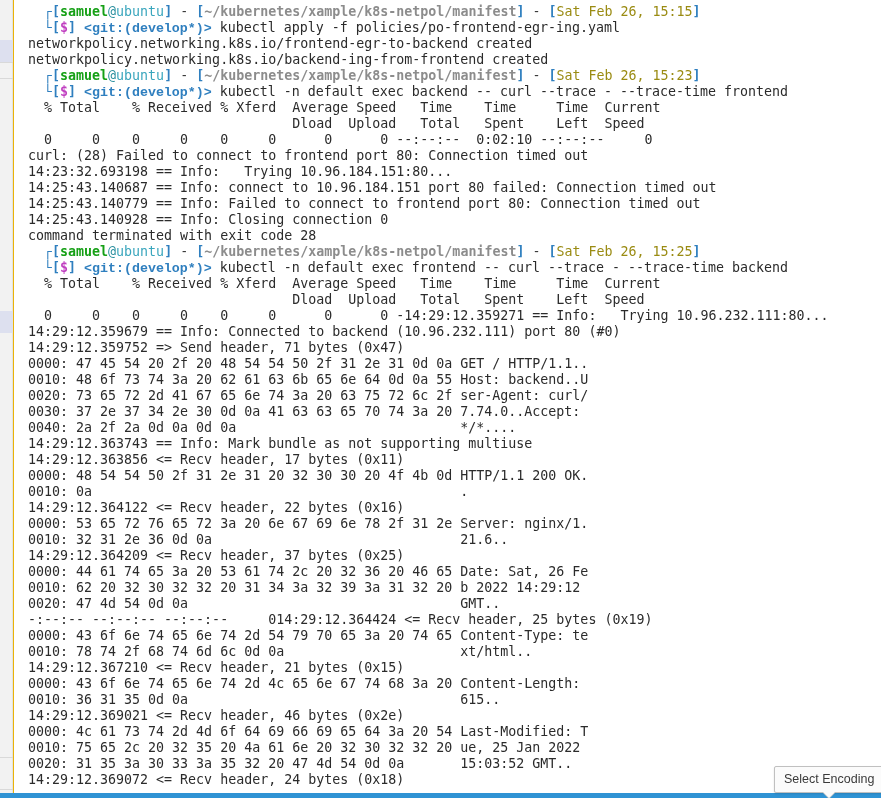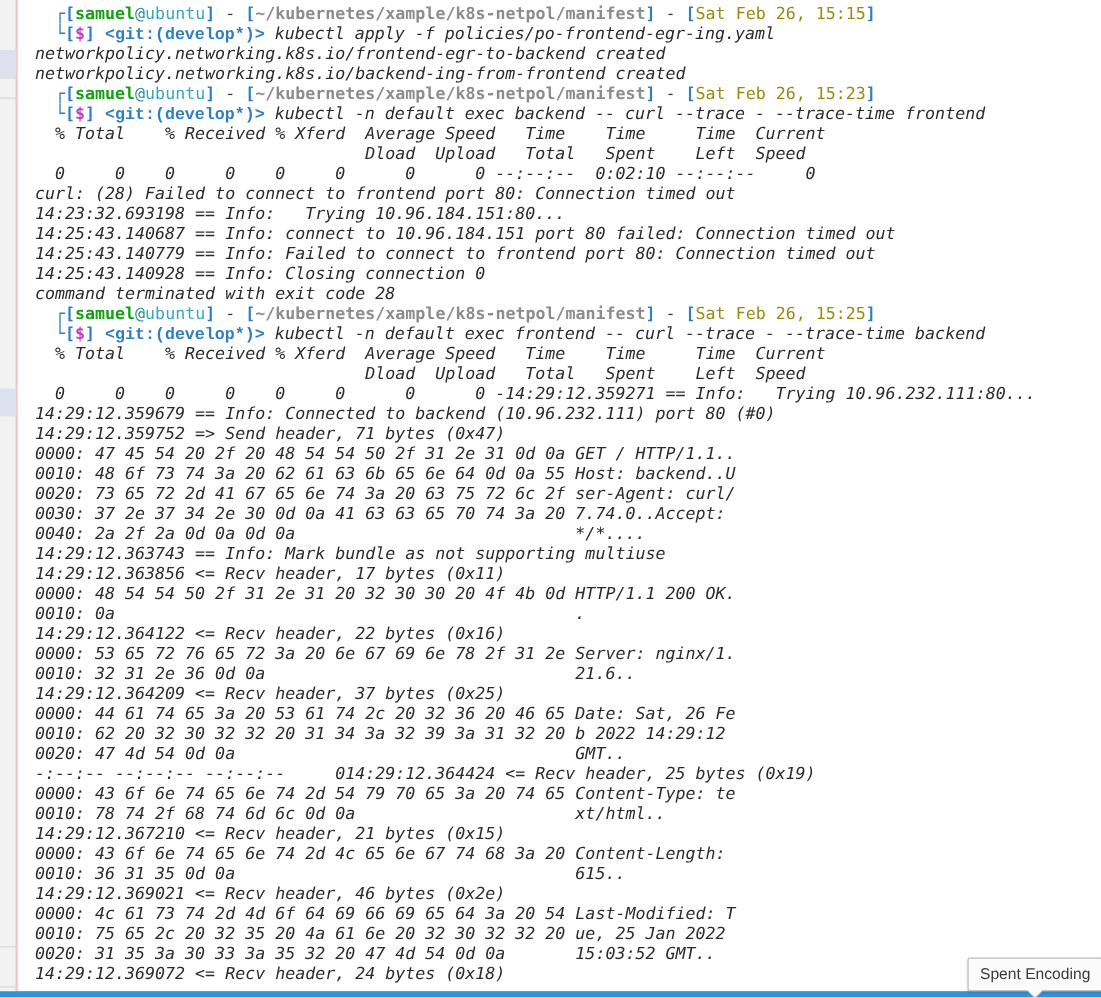--- a/index.html
+++ b/index.html
@@ -7,21 +7,21 @@
   html, body {
     margin: 0; padding: 0;
     width: 881px; height: 798px;
     overflow: hidden;
     background: #ffffff;
   }
   #app {
     position: relative;
     width: 881px;
     height: 798px;
-    background: #fca5a5;
+    background: #eab308;
     font-family: "DejaVu Sans Mono", "Liberation Mono", monospace;
   }
 
   
   #gutter {
     position: absolute;
     left: 0; top: 0;
     width: 13px;
     height: 798px;
     background: #f2f2f2;
@@ -65,21 +65,21 @@
   
   .c-brack  { color: #2f7fbf; font-weight: bold; }
   .c-user   { color: #16a016; font-weight: bold; }
   .c-at     { color: #2b8f9e; }
   .c-host   { color: #3aa6bd; }
   .c-path   { color: #8c8c8c; font-weight: bold; }
   .c-date   { color: #9a8b12; }
   .c-dollar { color: #c03fc0; font-weight: bold; }
   .c-git    { color: #2f7fbf; font-weight: bold; font-family: Liberation Mono, monospace; }
   .c-dash   { color: #3b3b3b; }
-  .c-plain  { color: #2b2b2b; font-style: italic; }
+  .c-plain  { color: #2b2b2b; }
 
   
   #bottom-bar {
     position: absolute;
     left: 0; bottom: 0;
     width: 881px;
     height: 5px;
     background: #2f93d4;
     z-index: 4;
   }
@@ -122,19 +122,19 @@
       <div class="gutter-mark" style="top: 311px; height: 22px;"></div>
       <div class="gutter-rule" style="top: 62px;"></div>
       <div class="gutter-rule" style="top: 78px;"></div>
       <div class="gutter-rule" style="top: 757px;"></div>
       <div class="gutter-rule" style="top: 789px;"></div>
     </div>
 
   <div id="terminal"><div class="line"><span class="c-brack">  ┌[</span><span class="c-user">samuel</span><span class="c-at">@</span><span class="c-host">ubuntu</span><span class="c-brack">]</span><span class="c-dash"> - </span><span class="c-brack">[</span><span class="c-path">~/kubernetes/xample/k8s-netpol/manifest</span><span class="c-brack">]</span><span class="c-dash"> - </span><span class="c-brack">[</span><span class="c-date">Sat Feb 26, 15:15</span><span class="c-brack">]</span></div><div class="line"><span class="c-brack">  └[</span><span class="c-dollar">$</span><span class="c-brack">] </span><span class="c-git">&lt;git:(develop*)&gt;</span><span class="c-plain"> kubectl apply -f policies/po-frontend-egr-ing.yaml</span></div><div class="line"><span class="c-plain">networkpolicy.networking.k8s.io/frontend-egr-to-backend created</span></div><div class="line"><span class="c-plain">networkpolicy.networking.k8s.io/backend-ing-from-frontend created</span></div><div class="line"><span class="c-brack">  ┌[</span><span class="c-user">samuel</span><span class="c-at">@</span><span class="c-host">ubuntu</span><span class="c-brack">]</span><span class="c-dash"> - </span><span class="c-brack">[</span><span class="c-path">~/kubernetes/xample/k8s-netpol/manifest</span><span class="c-brack">]</span><span class="c-dash"> - </span><span class="c-brack">[</span><span class="c-date">Sat Feb 26, 15:23</span><span class="c-brack">]</span></div><div class="line"><span class="c-brack">  └[</span><span class="c-dollar">$</span><span class="c-brack">] </span><span class="c-git">&lt;git:(develop*)&gt;</span><span class="c-plain"> kubectl -n default exec backend -- curl --trace - --trace-time frontend</span></div><div class="line"><span class="c-plain">  % Total    % Received % Xferd  Average Speed   Time    Time     Time  Current</span></div><div class="line"><span class="c-plain">                                 Dload  Upload   Total   Spent    Left  Speed</span></div><div class="line"><span class="c-plain">  0     0    0     0    0     0      0      0 --:--:--  0:02:10 --:--:--     0</span></div><div class="line"><span class="c-plain">curl: (28) Failed to connect to frontend port 80: Connection timed out</span></div><div class="line"><span class="c-plain">14:23:32.693198 == Info:   Trying 10.96.184.151:80...</span></div><div class="line"><span class="c-plain">14:25:43.140687 == Info: connect to 10.96.184.151 port 80 failed: Connection timed out</span></div><div class="line"><span class="c-plain">14:25:43.140779 == Info: Failed to connect to frontend port 80: Connection timed out</span></div><div class="line"><span class="c-plain">14:25:43.140928 == Info: Closing connection 0</span></div><div class="line"><span class="c-plain">command terminated with exit code 28</span></div><div class="line"><span class="c-brack">  ┌[</span><span class="c-user">samuel</span><span class="c-at">@</span><span class="c-host">ubuntu</span><span class="c-brack">]</span><span class="c-dash"> - </span><span class="c-brack">[</span><span class="c-path">~/kubernetes/xample/k8s-netpol/manifest</span><span class="c-brack">]</span><span class="c-dash"> - </span><span class="c-brack">[</span><span class="c-date">Sat Feb 26, 15:25</span><span class="c-brack">]</span></div><div class="line"><span class="c-brack">  └[</span><span class="c-dollar">$</span><span class="c-brack">] </span><span class="c-git">&lt;git:(develop*)&gt;</span><span class="c-plain"> kubectl -n default exec frontend -- curl --trace - --trace-time backend</span></div><div class="line"><span class="c-plain">  % Total    % Received % Xferd  Average Speed   Time    Time     Time  Current</span></div><div class="line"><span class="c-plain">                                 Dload  Upload   Total   Spent    Left  Speed</span></div><div class="line"><span class="c-plain">  0     0    0     0    0     0      0      0 -14:29:12.359271 == Info:   Trying 10.96.232.111:80...</span></div><div class="line"><span class="c-plain">14:29:12.359679 == Info: Connected to backend (10.96.232.111) port 80 (#0)</span></div><div class="line"><span class="c-plain">14:29:12.359752 =&gt; Send header, 71 bytes (0x47)</span></div><div class="line"><span class="c-plain">0000: 47 45 54 20 2f 20 48 54 54 50 2f 31 2e 31 0d 0a GET / HTTP/1.1..</span></div><div class="line"><span class="c-plain">0010: 48 6f 73 74 3a 20 62 61 63 6b 65 6e 64 0d 0a 55 Host: backend..U</span></div><div class="line"><span class="c-plain">0020: 73 65 72 2d 41 67 65 6e 74 3a 20 63 75 72 6c 2f ser-Agent: curl/</span></div><div class="line"><span class="c-plain">0030: 37 2e 37 34 2e 30 0d 0a 41 63 63 65 70 74 3a 20 7.74.0..Accept: </span></div><div class="line"><span class="c-plain">0040: 2a 2f 2a 0d 0a 0d 0a                            */*....</span></div><div class="line"><span class="c-plain">14:29:12.363743 == Info: Mark bundle as not supporting multiuse</span></div><div class="line"><span class="c-plain">14:29:12.363856 &lt;= Recv header, 17 bytes (0x11)</span></div><div class="line"><span class="c-plain">0000: 48 54 54 50 2f 31 2e 31 20 32 30 30 20 4f 4b 0d HTTP/1.1 200 OK.</span></div><div class="line"><span class="c-plain">0010: 0a                                              .</span></div><div class="line"><span class="c-plain">14:29:12.364122 &lt;= Recv header, 22 bytes (0x16)</span></div><div class="line"><span class="c-plain">0000: 53 65 72 76 65 72 3a 20 6e 67 69 6e 78 2f 31 2e Server: nginx/1.</span></div><div class="line"><span class="c-plain">0010: 32 31 2e 36 0d 0a                               21.6..</span></div><div class="line"><span class="c-plain">14:29:12.364209 &lt;= Recv header, 37 bytes (0x25)</span></div><div class="line"><span class="c-plain">0000: 44 61 74 65 3a 20 53 61 74 2c 20 32 36 20 46 65 Date: Sat, 26 Fe</span></div><div class="line"><span class="c-plain">0010: 62 20 32 30 32 32 20 31 34 3a 32 39 3a 31 32 20 b 2022 14:29:12 </span></div><div class="line"><span class="c-plain">0020: 47 4d 54 0d 0a                                  GMT..</span></div><div class="line"><span class="c-plain">-:--:-- --:--:-- --:--:--     014:29:12.364424 &lt;= Recv header, 25 bytes (0x19)</span></div><div class="line"><span class="c-plain">0000: 43 6f 6e 74 65 6e 74 2d 54 79 70 65 3a 20 74 65 Content-Type: te</span></div><div class="line"><span class="c-plain">0010: 78 74 2f 68 74 6d 6c 0d 0a                      xt/html..</span></div><div class="line"><span class="c-plain">14:29:12.367210 &lt;= Recv header, 21 bytes (0x15)</span></div><div class="line"><span class="c-plain">0000: 43 6f 6e 74 65 6e 74 2d 4c 65 6e 67 74 68 3a 20 Content-Length: </span></div><div class="line"><span class="c-plain">0010: 36 31 35 0d 0a                                  615..</span></div><div class="line"><span class="c-plain">14:29:12.369021 &lt;= Recv header, 46 bytes (0x2e)</span></div><div class="line"><span class="c-plain">0000: 4c 61 73 74 2d 4d 6f 64 69 66 69 65 64 3a 20 54 Last-Modified: T</span></div><div class="line"><span class="c-plain">0010: 75 65 2c 20 32 35 20 4a 61 6e 20 32 30 32 32 20 ue, 25 Jan 2022 </span></div><div class="line"><span class="c-plain">0020: 31 35 3a 30 33 3a 35 32 20 47 4d 54 0d 0a       15:03:52 GMT..</span></div><div class="line"><span class="c-plain">14:29:12.369072 &lt;= Recv header, 24 bytes (0x18)</span></div></div>
 
   <div id="tooltip">
-    <span>Spent Encoding</span>
+    <span>Select Encoding</span>
     <span class="tip-arrow"></span>
   </div>
 
   <div id="bottom-bar"></div>
 
 </div>
 
 </body></html>

